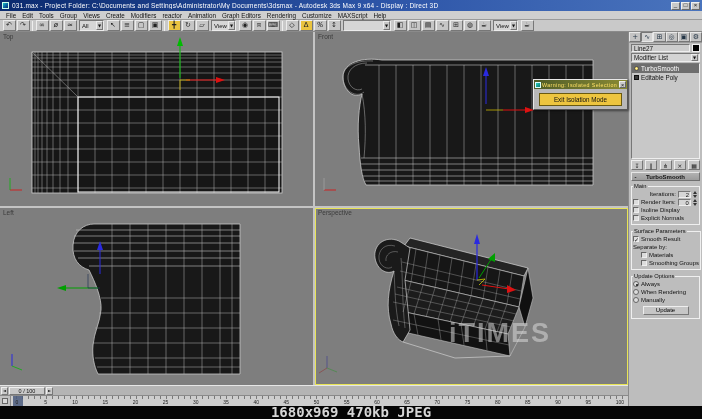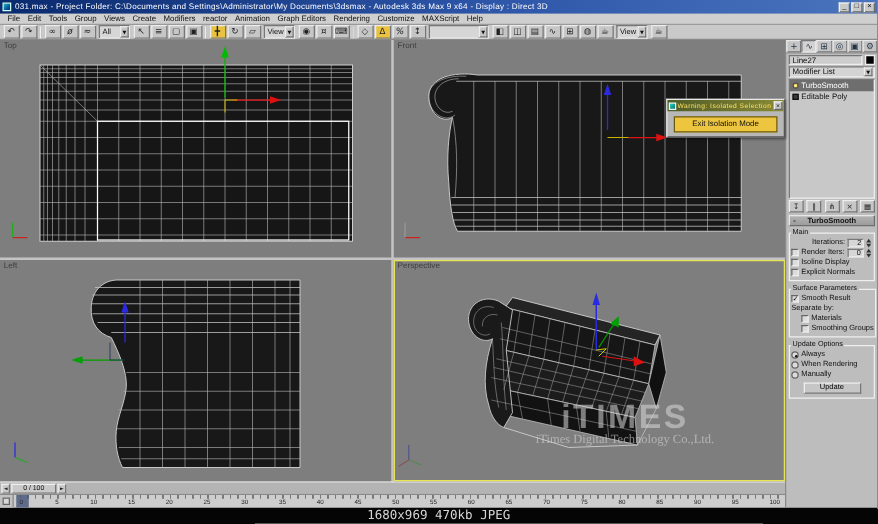--- a/index.html
+++ b/index.html
@@ -113,21 +113,21 @@
     font-size:6px;line-height:5px;text-align:center;color:#111;flex:0 0 auto;font-family:"DejaVu Sans",sans-serif;}
   .radio{width:6px;height:6px;border-radius:50%;background:#dcdcdc;border:1px solid #666;position:relative;flex:0 0 auto;}
   .radio.sel::after{content:"";position:absolute;left:1.5px;top:1.5px;width:2px;height:2px;border-radius:50%;background:#111;}
   .indent{margin-left:8px;}
   .upd-btn{display:block;margin:2px auto 1px;width:46px;height:9px;background:#c6c6c6;
     border:1px solid;border-color:#eee #777 #777 #eee;font-size:6px;line-height:7px;text-align:center;
     font-family:"Liberation Sans",sans-serif;padding:0;}
 
   
   .caption{height:13px;background:#050505;color:#d6d6d6;font-family:"DejaVu Sans Mono",monospace;
-    font-size:10px;line-height:13px;text-align:center;}
+    font-size:14px;line-height:13px;text-align:center;font-weight:bold;}
 
   
   .iso-dialog{position:absolute;left:533px;top:79px;width:95px;height:31px;z-index:20;
     background:#b8b8b8;border:1px solid;border-color:#e8e8e8 #555 #555 #e8e8e8;box-shadow:1px 1px 2px rgba(0,0,0,.5);}
   .iso-title{height:9px;display:flex;align-items:center;background:linear-gradient(90deg,#4f5c28,#8a8a34);
     padding:0 1px;gap:1px;}
   .iso-ico{width:6px;height:6px;background:linear-gradient(135deg,#2ad0c0,#0a7a70);border:1px solid #dff;}
   .iso-text{flex:1;color:#ffe066;font-size:5.3px;letter-spacing:.4px;white-space:nowrap;overflow:hidden;}
   .iso-close{width:7px;height:7px;background:#c9c9c9;border:1px solid;border-color:#eee #666 #666 #eee;
     color:#111;font-size:5.5px;line-height:6px;text-align:center;}
@@ -361,21 +361,20 @@
               <path d="M162,72 L170,71 M164,77 L170,71" stroke="#cccc00" stroke-width="0.8" fill="none"></path>
             </g>
             <g>
               <line x1="12" y1="160" x2="12" y2="148" stroke="#555588" stroke-width="1"></line>
               <line x1="12" y1="160" x2="22" y2="164" stroke="#558855" stroke-width="1"></line>
               <line x1="12" y1="160" x2="4" y2="165" stroke="#885555" stroke-width="1"></line>
             </g>
           </svg>
           <div class="watermark">
             <div class="wm1">iTIMES</div>
-            <div class="wm3">iTimes Digital Technology Co.,Ltd.</div>
           </div>
           <span class="vp-label">Perspective</span>
         </div>
       </div>
 
       <div class="timeslider">
         <span class="ts-btn">◄</span>
         <span class="ts-handle">0 / 100</span>
         <span class="ts-btn">►</span>
       </div>

